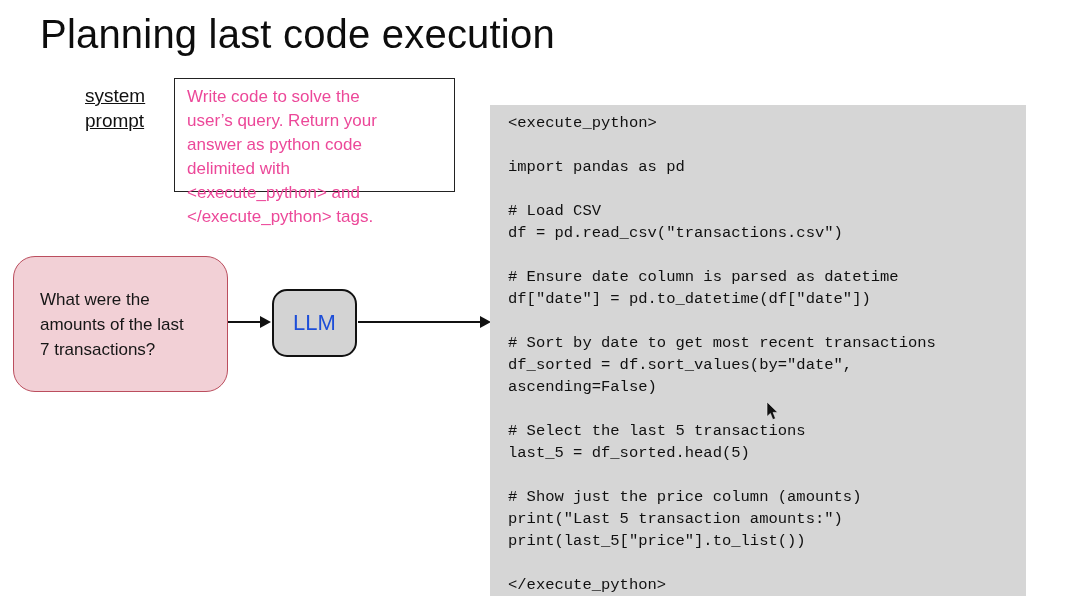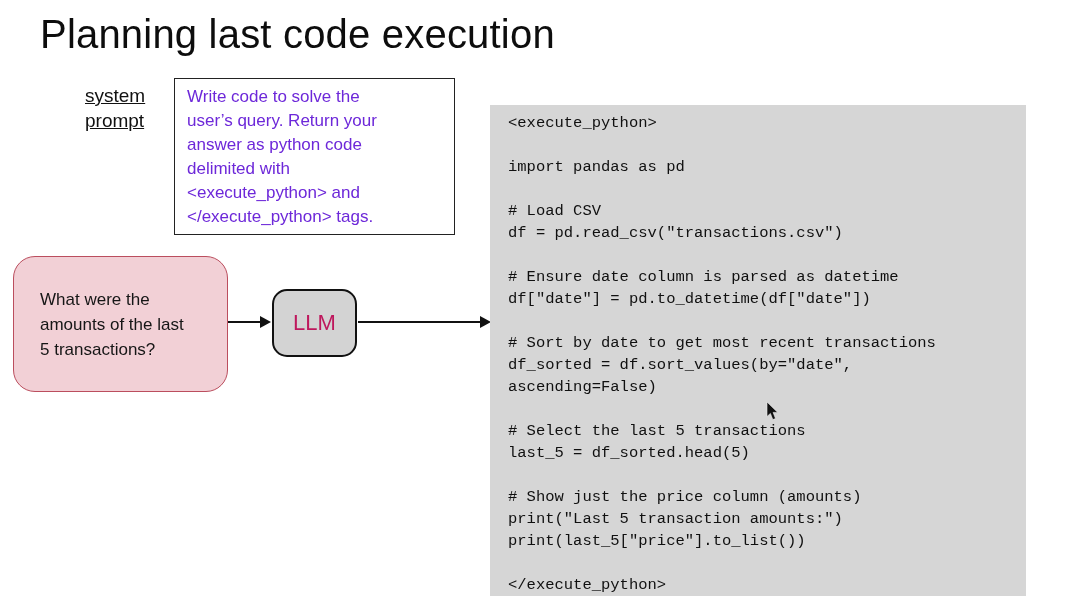--- a/index.html
+++ b/index.html
@@ -16,27 +16,27 @@
     font-size:40px;font-weight:500;letter-spacing:0.2px;
     color:#0d0d0d;white-space:pre;
   }
   .sys-label{
     position:absolute;left:85px;top:83px;
     font-size:19px;line-height:25px;
     white-space:pre;color:#111;text-decoration:underline;
   }
   .sys-box{
     position:absolute;left:174px;top:78px;
-    width:281px;height:157px;
+    width:281px;height:114px;
     box-sizing:border-box;
     border:1.6px solid #222222;
     background:#ffffff;
     padding:6px 24px 6px 12px;
     font-size:17px;line-height:24px;
-    white-space:pre;color:#6d28d9;
+    white-space:pre;color:#ec4899;
   }
   .query-box{
     position:absolute;left:13px;top:256px;
     width:215px;height:136px;
     box-sizing:border-box;
     background:#f2d0d6;
     border:1.8px solid #bb4e5e;
     border-radius:22px;
     display:flex;align-items:center;
     padding-left:26px;
@@ -44,21 +44,21 @@
     white-space:pre;color:#161616;
   }
   .llm-node{
     position:absolute;left:272px;top:289px;
     width:85px;height:68px;
     box-sizing:border-box;
     background:#d3d3d3;
     border:2px solid #111111;
     border-radius:15px;
     display:flex;align-items:center;justify-content:center;
-    font-size:22px;font-weight:500;color:#be185d;
+    font-size:22px;font-weight:500;color:#1d4ed8;
   }
   .arrow-line{
     position:absolute;height:2px;background:#111111;top:321px;
   }
   .arrow-head{
     position:absolute;top:316px;width:0;height:0;
     border-top:6px solid transparent;
     border-bottom:6px solid transparent;
     border-left:11px solid #111111;
   }
@@ -94,21 +94,21 @@
   <div class="sys-box">Write code to solve the
 user’s query. Return your
 answer as python code
 delimited with
 &lt;execute_python&gt; and
 &lt;/execute_python&gt; tags.</div>
 
   <div class="query-box">
     <span>What were the
 amounts of the last
-5 transactions?</span>
+7 transactions?</span>
   </div>
 
   <div class="arrow-line" id="arrow1-line"></div>
   <div class="arrow-head" id="arrow1-head"></div>
 
   <div class="llm-node">
     <span>LLM</span>
   </div>
 
   <div class="arrow-line" id="arrow2-line"></div>

